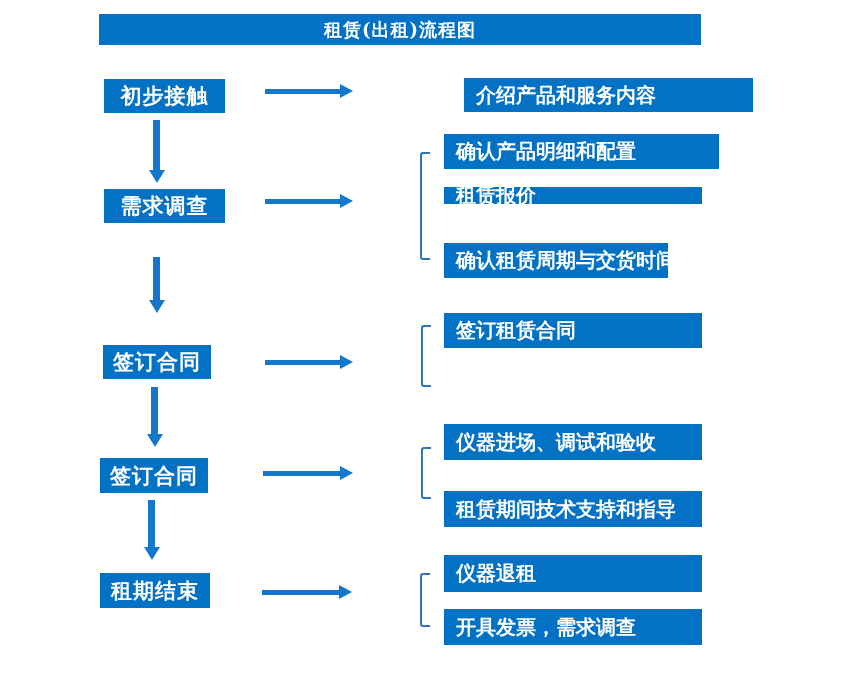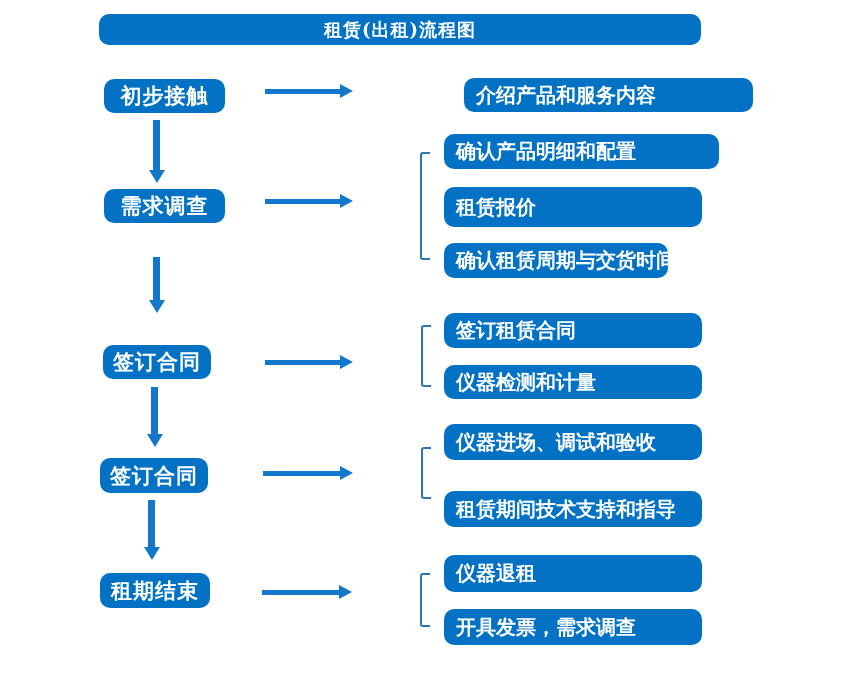--- a/index.html
+++ b/index.html
@@ -13,21 +13,20 @@
   }
   .bluebox {
     position: absolute;
     box-sizing: border-box;
     background: var(--box-blue, #0472C4);
     color: var(--text-white, #ffffff);
     font-weight: bold;
     display: flex;
     align-items: center;
     white-space: nowrap;
-    border-radius: 10px;
   }
   .banner {
     justify-content: center;
     font-size: 18px;
     letter-spacing: 1px;
   }
   .stepbox {
     justify-content: center;
     font-size: 21px;
     letter-spacing: 1px;
@@ -128,25 +127,24 @@
   </div>
 
   <div class="bracket" style="left:420px; top:152px; height:108px;"></div>
   <div class="bracket" style="left:421px; top:325px; height:62px;"></div>
   <div class="bracket" style="left:421px; top:447px; height:52px;"></div>
   <div class="bracket" style="left:420px; top:573px; height:54px;"></div>
 
   <div class="bluebox outbox" style="left:444px; top:78px; width:289px; height:34px;margin-left:20px;">介绍产品和服务内容</div>
 
   <div class="bluebox outbox" style="left:444px; top:134px; width:275px; height:35px;">确认产品明细和配置</div>
-  <div class="bluebox outbox" style="left:444px; top:187px; width:258px; height:40px;">租赁报价</div>
+  <div class="bluebox outbox" style="left:444px; top:187px; width:258px; height:17px;">租赁报价</div>
   <div class="bluebox outbox" style="left:444px; top:243px; width:224px; height:35px;">确认租赁周期与交货时间</div>
 
   <div class="bluebox outbox" style="left:444px; top:313px; width:258px; height:35px;">签订租赁合同</div>
-  <div class="bluebox outbox" style="left:444px; top:365px; width:258px; height:34px;">仪器检测和计量</div>
 
   <div class="bluebox outbox" style="left:444px; top:424px; width:258px; height:36px;">仪器进场、调试和验收</div>
   <div class="bluebox outbox" style="left:444px; top:491px; width:258px; height:36px;">租赁期间技术支持和指导</div>
 
   <div class="bluebox outbox" style="left:444px; top:555px; width:258px; height:37px;">仪器退租</div>
   <div class="bluebox outbox" style="left:444px; top:609px; width:258px; height:36px;">开具发票，需求调查</div>
 
 </div>
 
 </body></html>

